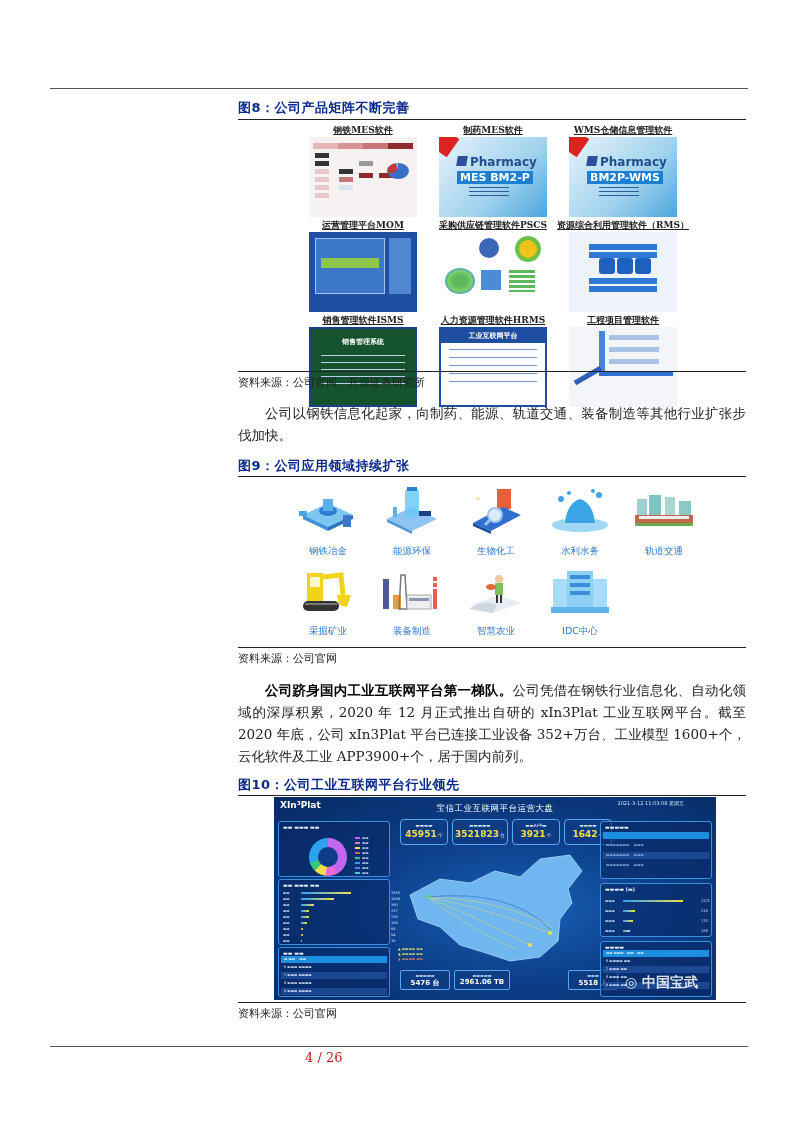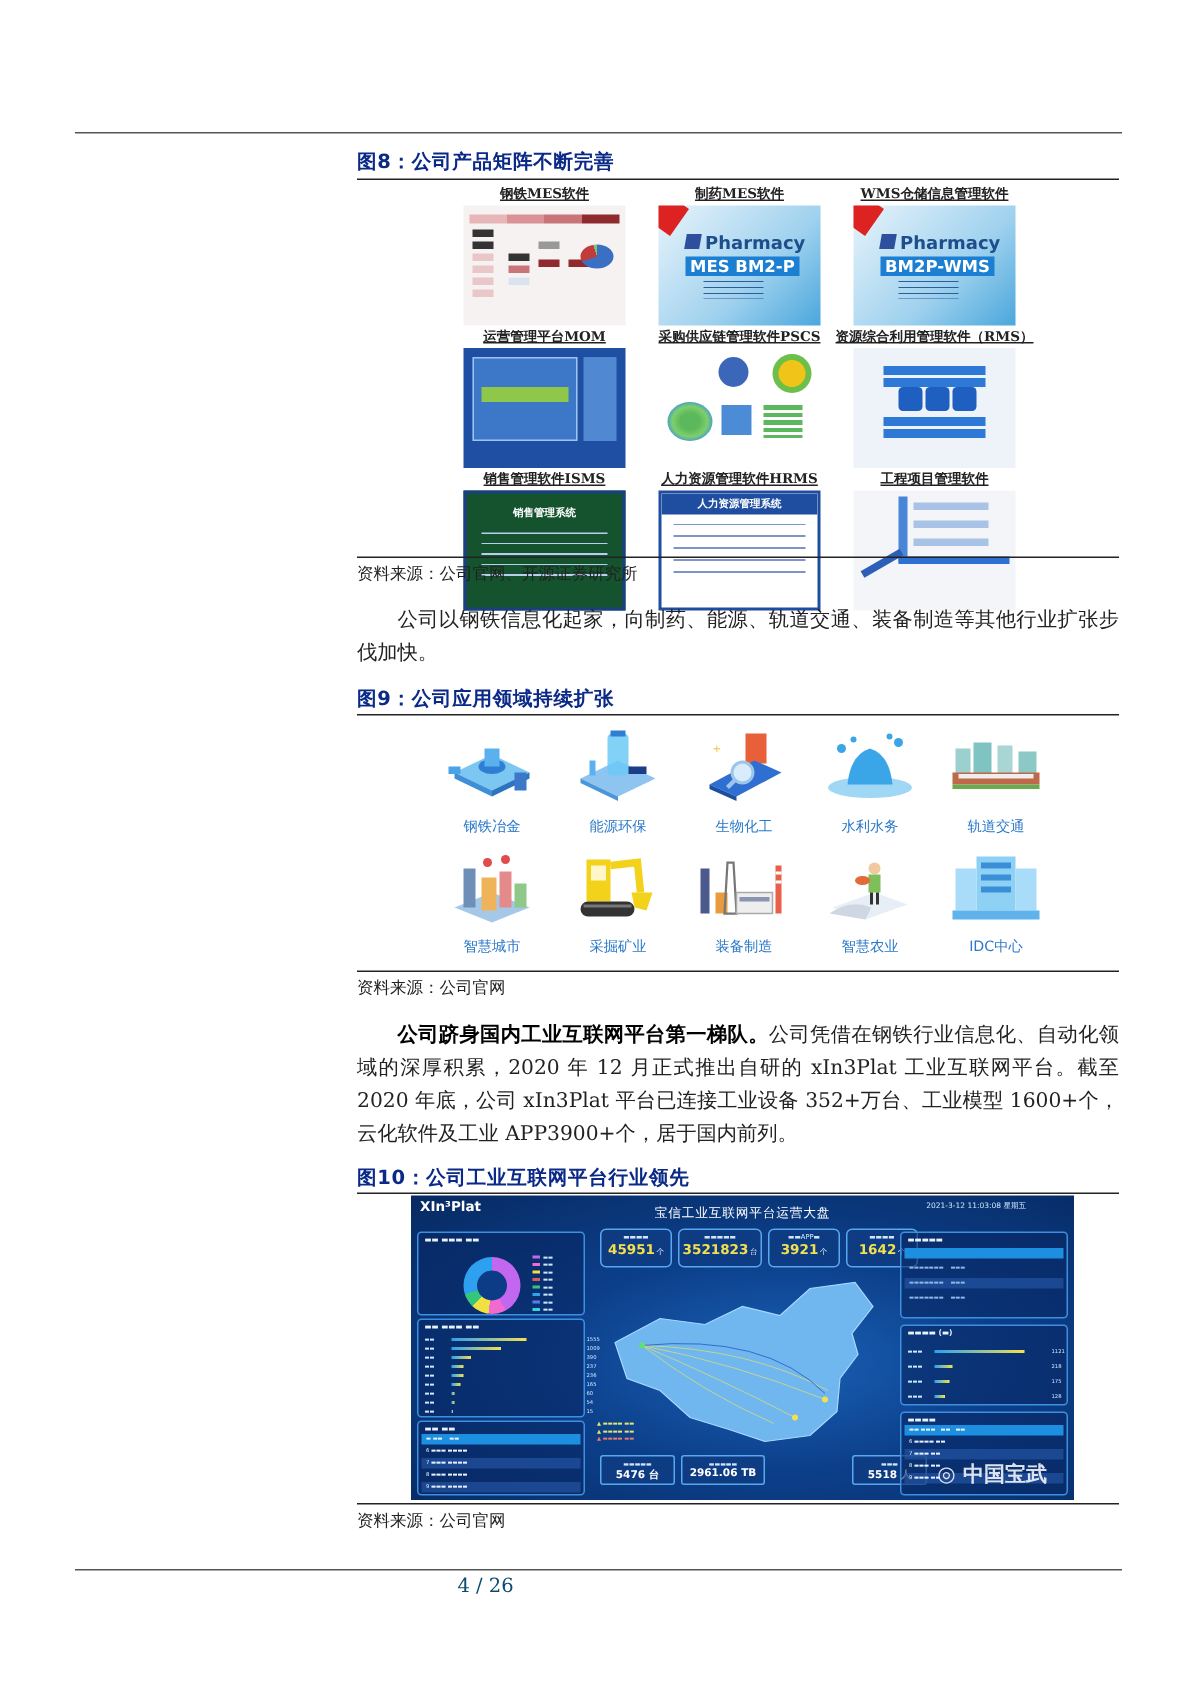--- a/index.html
+++ b/index.html
@@ -3,21 +3,21 @@
 <meta charset="utf-8">
 <style>
   * { box-sizing: border-box; margin: 0; padding: 0; }
   body { width: 793px; height: 1122px; background: #ffffff; position: relative; font-family: "DejaVu Serif", "Liberation Serif", serif; color: #222; overflow: hidden; }
   .hr { position: absolute; left: 50px; width: 698px; height: 1px; background: #555; }
   .fig-title { position: absolute; left: 238px; font-family: "DejaVu Sans", "Liberation Sans", sans-serif; font-weight: bold; color: #0b2a88; font-size: 13px; letter-spacing: 0.5px; }
   .fig-rule { position: absolute; left: 238px; width: 508px; height: 1px; background: #222; }
   .source { position: absolute; left: 238px; font-size: 11px; color: #222; }
   .para { position: absolute; left: 238px; width: 508px; font-size: 13.5px; line-height: 22px; text-align: justify; color: #222; }
   .para b { font-family: "DejaVu Sans", "Liberation Sans", sans-serif; font-weight: bold; color: #000; }
-  .page-num { position: absolute; left: 305px; top: 1050px; font-size: 13px; color: #0c4a6e; }
+  .page-num { position: absolute; left: 305px; top: 1050px; font-size: 13px; color: #b91c1c; }
 
   
   .prod-grid { position: absolute; left: 298px; top: 124px; width: 390px; display: grid; grid-template-columns: 130px 130px 130px; row-gap: 2px; }
   .prod { display: flex; flex-direction: column; align-items: center; }
   .prod-label { font-size: 9px; font-weight: bold; text-decoration: underline; color: #222; height: 12px; line-height: 12px; white-space: nowrap; font-family: "DejaVu Serif", serif; }
   .prod-img { width: 108px; height: 80px; position: relative; overflow: hidden; margin-top: 1px; }
   .img-mes { background: #f6f2f2; }
   .img-mes .bar { position: absolute; top: 6px; left: 4px; right: 4px; height: 6px; background: linear-gradient(90deg,#e7b6b8 0 25%,#d99295 25% 50%,#c97478 50% 75%,#8f2a2f 75%); }
   .img-mes .b { position: absolute; width: 14px; height: 5px; }
   .img-mes .pie { position: absolute; right: 8px; top: 26px; width: 22px; height: 16px; border-radius: 50%; background: conic-gradient(#3a6fc4 0 70%, #c23b3b 70% 95%, #7bc47a 95%); }
@@ -165,21 +165,21 @@
   <div class="prod">
     <div class="prod-label">销售管理软件ISMS</div>
     <div class="prod-img img-isms">
       <div class="t">销售管理系统</div>
       <div class="l"></div>
     </div>
   </div>
   <div class="prod">
     <div class="prod-label">人力资源管理软件HRMS</div>
     <div class="prod-img img-hrms">
-      <div class="hd">人力资源管理系统</div>
+      <div class="hd">工业互联网平台</div>
       <div class="l"></div>
     </div>
   </div>
   <div class="prod">
     <div class="prod-label">工程项目管理软件</div>
     <div class="prod-img img-proj">
       <div class="vb"></div>
       <div class="row" style="top:8px;"></div>
         <div class="row" style="top:20px;"></div>
         <div class="row" style="top:32px;"></div>
@@ -257,34 +257,20 @@
           <rect x="6" y="14" width="10" height="18" fill="#9bd0cf"></rect>
           <rect x="18" y="10" width="12" height="22" fill="#7fc3c2"></rect>
           <rect x="34" y="12" width="10" height="20" fill="#a9d6d4"></rect>
           <rect x="48" y="16" width="12" height="16" fill="#8cc8c6"></rect>
           <rect x="4" y="30" width="58" height="8" fill="#c0684a"></rect>
           <rect x="4" y="38" width="58" height="3" fill="#6aaa4f"></rect>
           <rect x="8" y="31" width="50" height="3" fill="#eee"></rect>
         </svg>
     </div>
     <div class="app-label">轨道交通</div>
-  </div>
-  <div class="app">
-    <div class="app-ico">
-      <svg width="66" height="54" viewBox="0 0 66 54">
-          <polygon points="8,40 33,30 58,40 33,50" fill="#a6c8e8"></polygon>
-          <rect x="14" y="14" width="8" height="26" fill="#6d8fb8"></rect>
-          <rect x="26" y="20" width="10" height="22" fill="#efb35a"></rect>
-          <rect x="38" y="16" width="8" height="24" fill="#e58a8a"></rect>
-          <rect x="48" y="24" width="8" height="16" fill="#8fc98a"></rect>
-          <circle cx="30" cy="10" r="3" fill="#e24b4b"></circle>
-          <circle cx="42" cy="8" r="3" fill="#e24b4b"></circle>
-        </svg>
-    </div>
-    <div class="app-label">智慧城市</div>
   </div>
   <div class="app">
     <div class="app-ico">
       <svg width="66" height="54" viewBox="0 0 66 54">
           <rect x="12" y="8" width="16" height="28" fill="#f2d21b"></rect>
           <rect x="15" y="12" width="10" height="10" fill="#fff7c9"></rect>
           <polyline points="28,12 46,10 48,30" fill="none" stroke="#f2d21b" stroke-width="5"></polyline>
           <polygon points="42,30 56,30 52,42 44,40" fill="#f2d21b"></polygon>
           <rect x="8" y="36" width="36" height="10" rx="5" fill="#333"></rect>
           <rect x="10" y="38" width="32" height="2" fill="#777"></rect>

